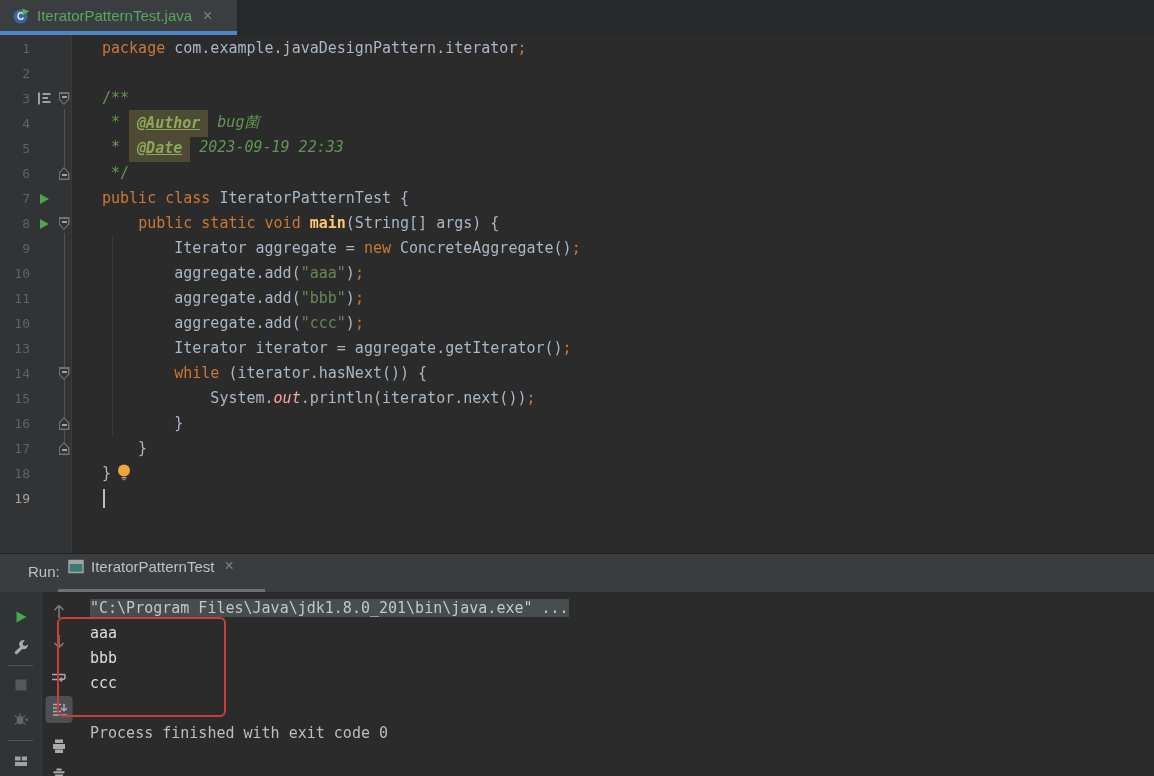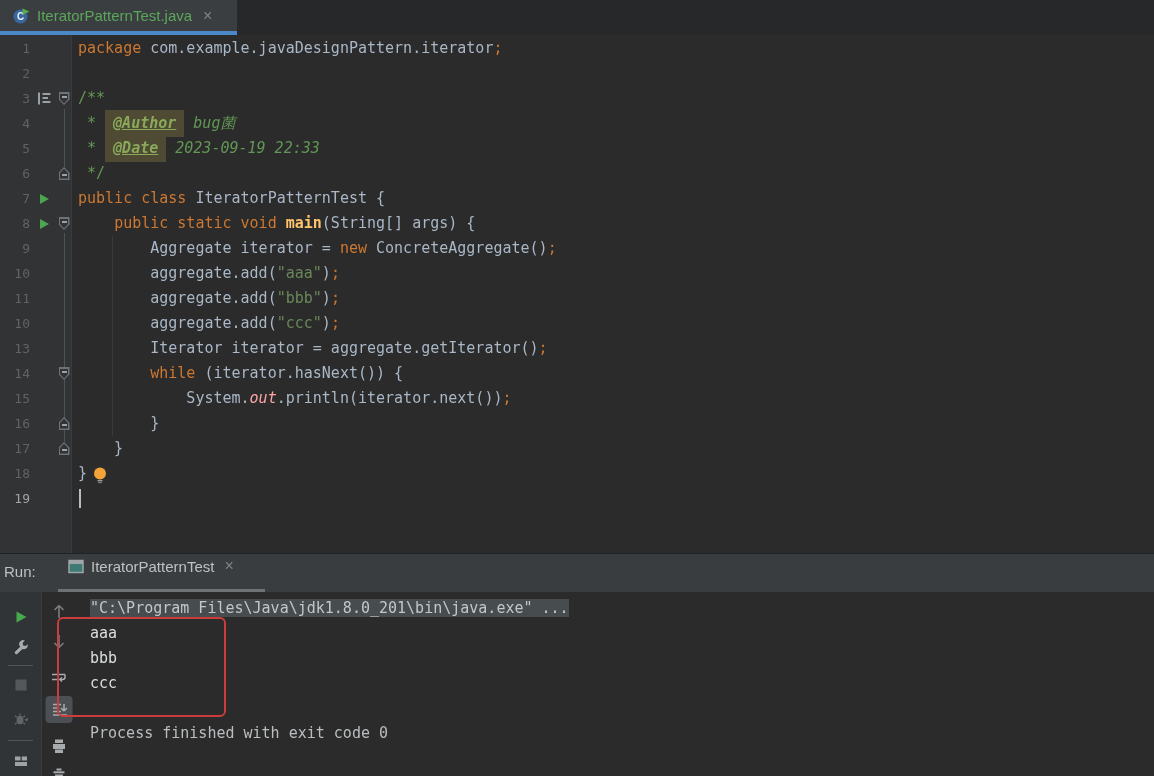--- a/index.html
+++ b/index.html
@@ -19,21 +19,21 @@
   .gutter-bg{position:absolute;left:0;top:0;width:71px;height:518px;background:#313335;
              border-right:1px solid #393C3E;}
   .lines{position:absolute;left:0;top:1px;right:0;}
   .code-line{display:flex;height:25px;align-items:center;position:relative;}
   .ln{width:30px;text-align:right;color:#606366;flex:none;
       font:13px "DejaVu Sans Mono","Liberation Mono",monospace;}
   .code-line.current .ln{color:#A4A4A4;}
   .gicon{width:24px;margin-left:2px;flex:none;display:flex;justify-content:center;align-items:center;}
   .gfold{width:16px;flex:none;display:flex;justify-content:center;align-items:center;}
   .code{font:15px/25px "DejaVu Sans Mono","Liberation Mono",monospace;white-space:pre;
-        padding-left:6px;display:flex;align-items:center;}
+        padding-left:6px;display:flex;align-items:flex-start;margin-left:24px;}
   .sg-kw{color:#CC7832;}
   .sg-pl{color:#A9B7C6;}
   .sg-str{color:#6A8759;}
   .sg-doc{color:#629755;}
   .sg-doci{color:#629755;font-style:italic;}
   .sg-tag{color:#8AA95A;font-weight:bold;font-style:italic;text-decoration:underline;
           background:#4E4A33;padding:1px 8px;}
   .sg-fld{color:#fca5a5;font-style:italic;}
   .sg-fn{color:#FFC66D;font-weight:bold;}
   .caret{width:2px;height:19px;background:#BCBCBC;display:inline-block;margin-left:1px;}
@@ -49,21 +49,21 @@
   .fold.close .minus{top:7px;}
 
   .fold-region-line{position:absolute;width:1px;background:#4E5254;}
   .frl-1{left:64px;top:74px;height:58px;}
   .frl-2{left:64px;top:198px;height:209px;}
   .indent-guide{position:absolute;left:112px;top:201px;height:200px;width:1px;background:#383B3D;}
 
   
   .panel-border{position:absolute;left:0;top:553px;width:1154px;height:1px;background:#1F2122;}
   .run-header{position:absolute;left:0;top:554px;width:1154px;height:38px;background:#3A3D3F;}
-  .run-label{position:absolute;left:4px;top:9px;font-size:15px;color:#BDC1C3;}
+  .run-label{position:absolute;left:28px;top:9px;font-size:15px;color:#BDC1C3;}
   .run-tab{position:absolute;left:58px;top:0;height:24px;display:flex;align-items:center;
            padding:0 10px;}
   .run-tab-label{color:#BDC1C3;font-size:15px;margin:0 10px 0 7px;white-space:nowrap;}
   .run-tab-underline{position:absolute;left:58px;top:35px;width:207px;height:3px;background:#6E7275;}
 
   .console-area{position:absolute;left:0;top:592px;width:1154px;height:184px;background:#2B2B2B;}
   .outer-toolbar{position:absolute;left:0;top:0;width:41px;height:184px;background:#313436;
                  border-right:1px solid #3A3D3F;}
   .inner-toolbar{position:absolute;left:42px;top:0;width:33px;height:184px;overflow:visible;}
   .tbtn{position:absolute;left:50%;transform:translateX(-50%);width:24px;height:24px;
@@ -203,21 +203,21 @@
             <span class="fold open">
               <span class="minus"></span>
             </span>
           </span>
           <span class="code"><span class="sg-pl">    </span><span class="sg-kw">public static void</span><span class="sg-pl"> </span><span class="sg-fn">main</span><span class="sg-pl">(String[] args) {</span></span>
         </div>
         <div class="code-line">
           <span class="ln">9</span>
           <span class="gicon"></span>
           <span class="gfold"></span>
-          <span class="code"><span class="sg-pl">        Aggregate iterator = </span><span class="sg-kw">new</span><span class="sg-pl"> ConcreteAggregate()</span><span class="sg-kw">;</span></span>
+          <span class="code"><span class="sg-pl">        Iterator aggregate = </span><span class="sg-kw">new</span><span class="sg-pl"> ConcreteAggregate()</span><span class="sg-kw">;</span></span>
         </div>
         <div class="code-line">
           <span class="ln">10</span>
           <span class="gicon"></span>
           <span class="gfold"></span>
           <span class="code"><span class="sg-pl">        aggregate.add(</span><span class="sg-str">"aaa"</span><span class="sg-pl">)</span><span class="sg-kw">;</span></span>
         </div>
         <div class="code-line">
           <span class="ln">11</span>
           <span class="gicon"></span>

